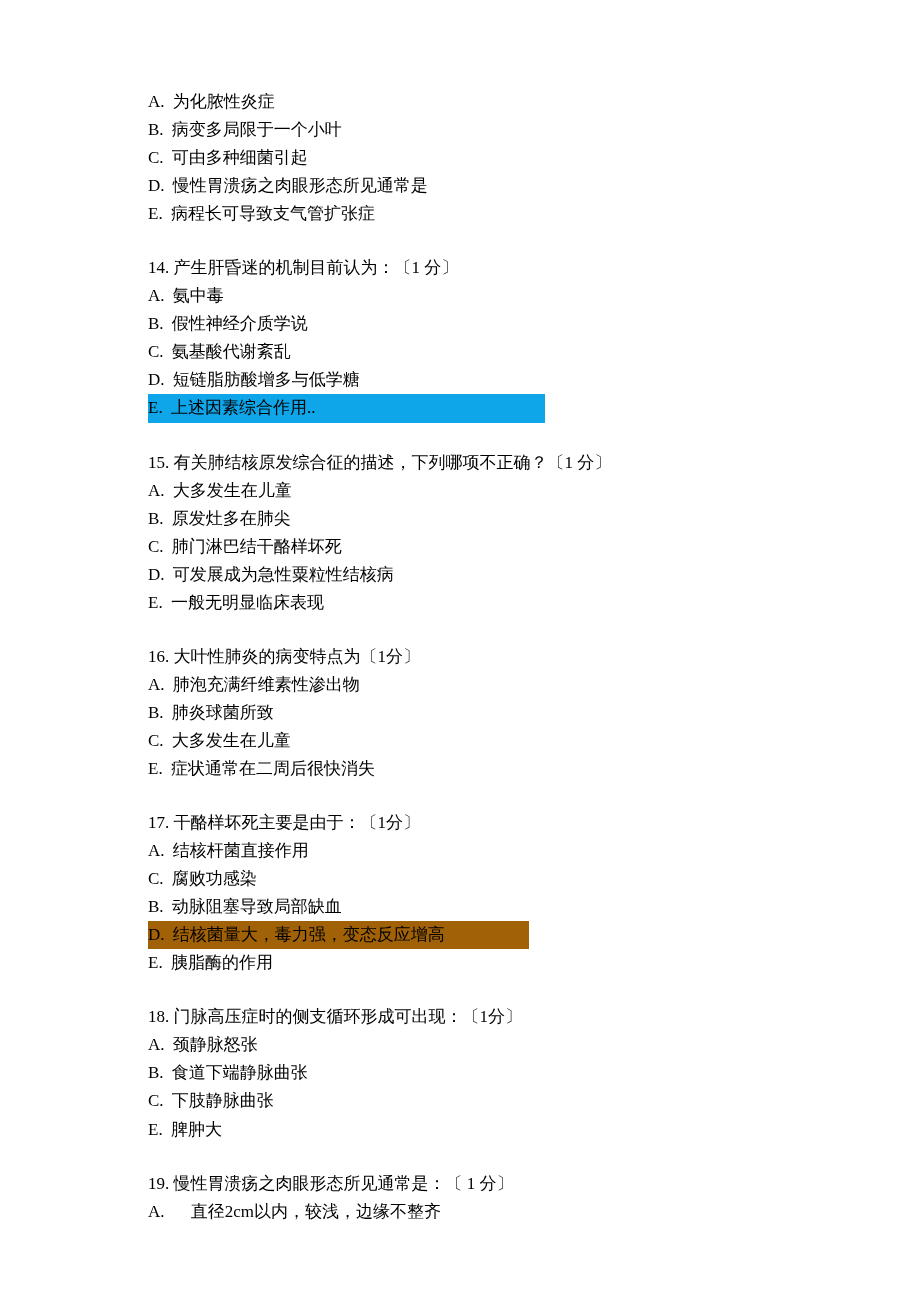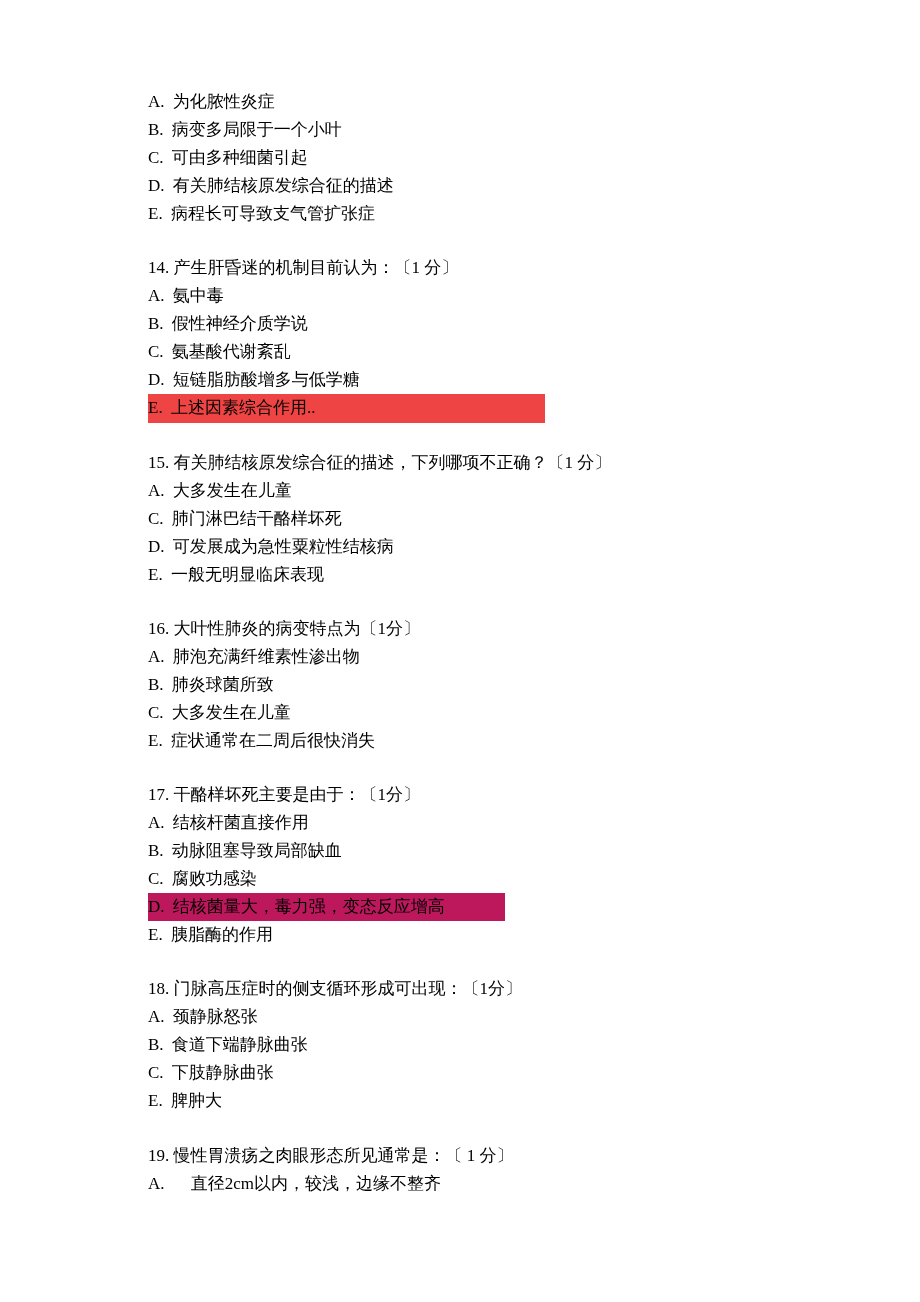--- a/index.html
+++ b/index.html
@@ -33,28 +33,28 @@
     display: inline;
   }
   .q {
     margin: 0;
     padding: 0;
   }
   .gap {
     height: 26px;
   }
   .hl {
-    background: #ef4444;
+    background: #0ea5e9;
     display: inline-block;
     padding-right: 230px;
   }
   .hl2 {
-    background: #be185d;
+    background: #a16207;
     display: inline-block;
-    padding-right: 60px;
+    padding-right: 84px;
   }
   .a-indent {
     padding-left: 18px;
     text-align: center;
   }
 </style>
 </head>
 <body>
 
 <div class="page">
@@ -66,21 +66,21 @@
   <p class="opt">
     <span class="opt-label">B.</span>
     <span class="opt-text">病变多局限于一个小叶</span>
   </p>
   <p class="opt">
     <span class="opt-label">C.</span>
     <span class="opt-text">可由多种细菌引起</span>
   </p>
   <p class="opt">
     <span class="opt-label">D.</span>
-    <span class="opt-text">有关肺结核原发综合征的描述</span>
+    <span class="opt-text">慢性胃溃疡之肉眼形态所见通常是</span>
   </p>
   <p class="opt">
     <span class="opt-label">E.</span>
     <span class="opt-text">病程长可导致支气管扩张症</span>
   </p>
 
   <div class="gap"></div>
 
   <p class="q">
     <span class="q-text">14. 产生肝昏迷的机制目前认为：〔1 分〕</span>
@@ -111,20 +111,24 @@
   <div class="gap"></div>
 
   <p class="q">
     <span class="q-text">15. 有关肺结核原发综合征的描述，下列哪项不正确？〔1 分〕</span>
   </p>
   <p class="opt">
     <span class="opt-label">A.</span>
     <span class="opt-text">大多发生在儿童</span>
   </p>
   <p class="opt">
+    <span class="opt-label">B.</span>
+    <span class="opt-text">原发灶多在肺尖</span>
+  </p>
+  <p class="opt">
     <span class="opt-label">C.</span>
     <span class="opt-text">肺门淋巴结干酪样坏死</span>
   </p>
   <p class="opt">
     <span class="opt-label">D.</span>
     <span class="opt-text">可发展成为急性粟粒性结核病</span>
   </p>
   <p class="opt">
     <span class="opt-label">E.</span>
     <span class="opt-text">一般无明显临床表现</span>
@@ -155,26 +159,26 @@
   <div class="gap"></div>
 
   <p class="q">
     <span class="q-text">17. 干酪样坏死主要是由于：〔1分〕</span>
   </p>
   <p class="opt">
     <span class="opt-label">A.</span>
     <span class="opt-text">结核杆菌直接作用</span>
   </p>
   <p class="opt">
+    <span class="opt-label">C.</span>
+    <span class="opt-text">腐败功感染</span>
+  </p>
+  <p class="opt">
     <span class="opt-label">B.</span>
     <span class="opt-text">动脉阻塞导致局部缺血</span>
-  </p>
-  <p class="opt">
-    <span class="opt-label">C.</span>
-    <span class="opt-text">腐败功感染</span>
   </p>
   <p class="opt">
     <span class="hl2">
       <span class="opt-label">D.</span>
       <span class="opt-text">结核菌量大，毒力强，变态反应增高</span>
     </span>
   </p>
   <p class="opt">
     <span class="opt-label">E.</span>
     <span class="opt-text">胰脂酶的作用</span>

